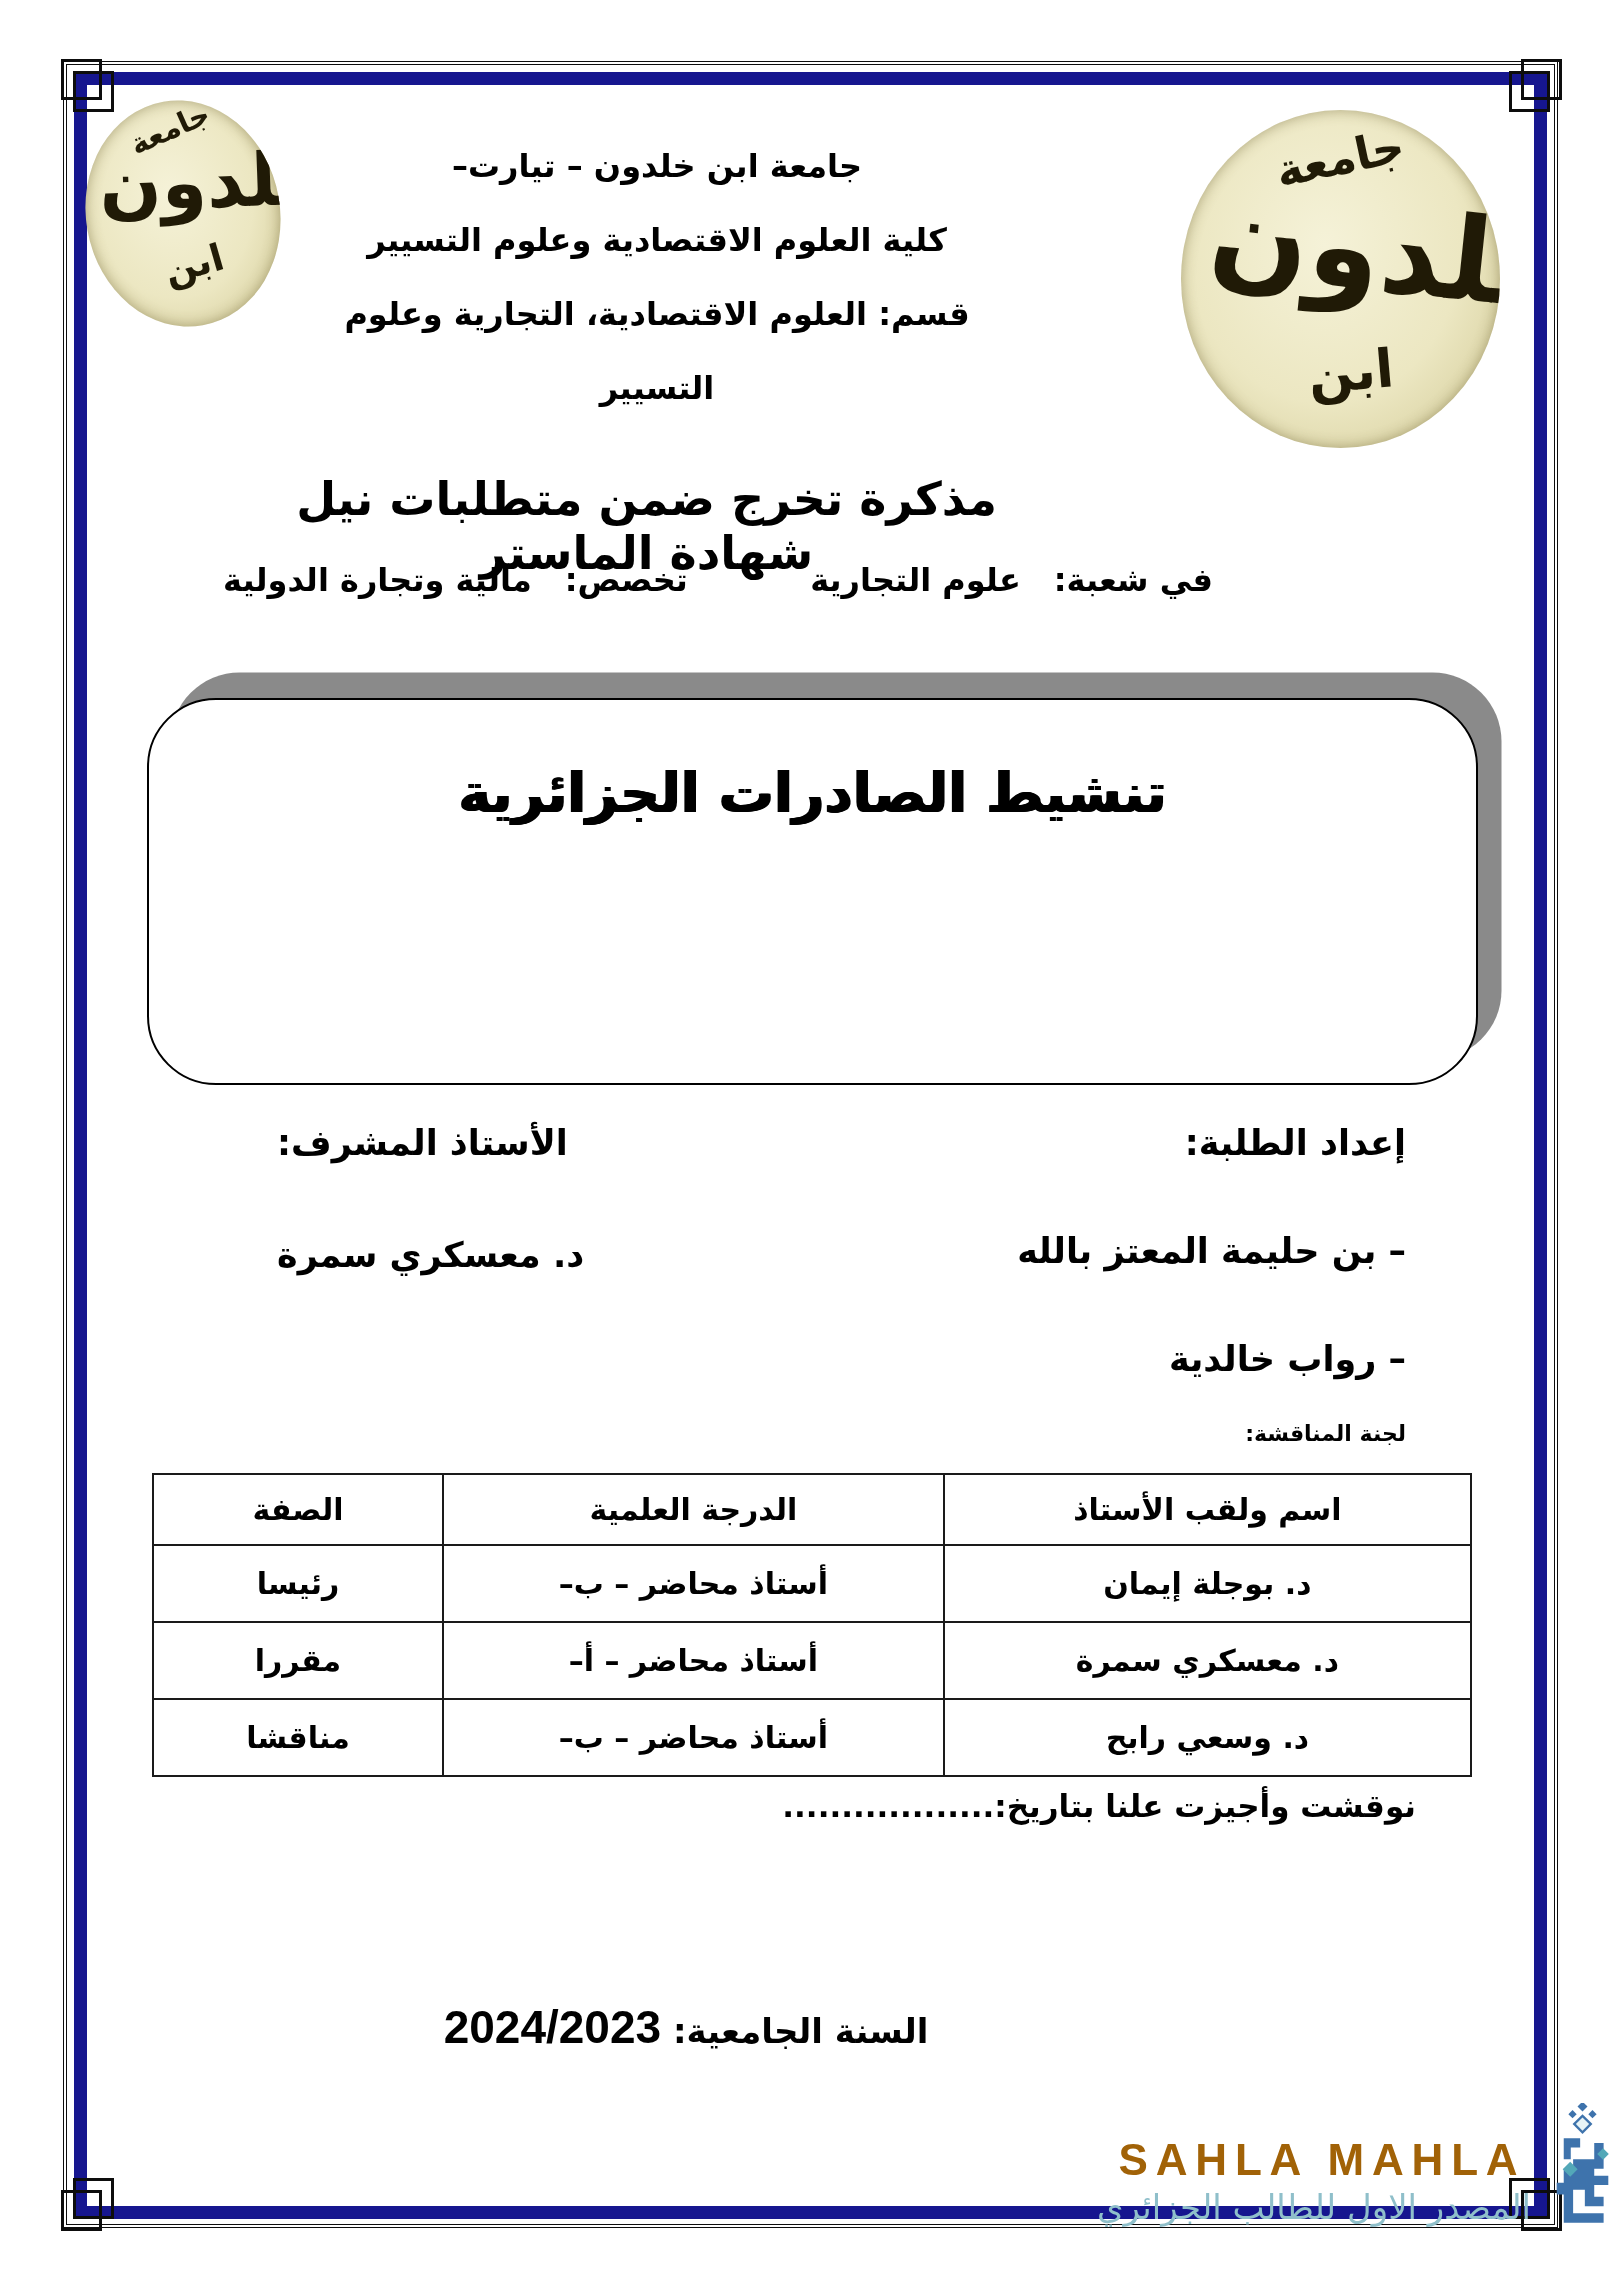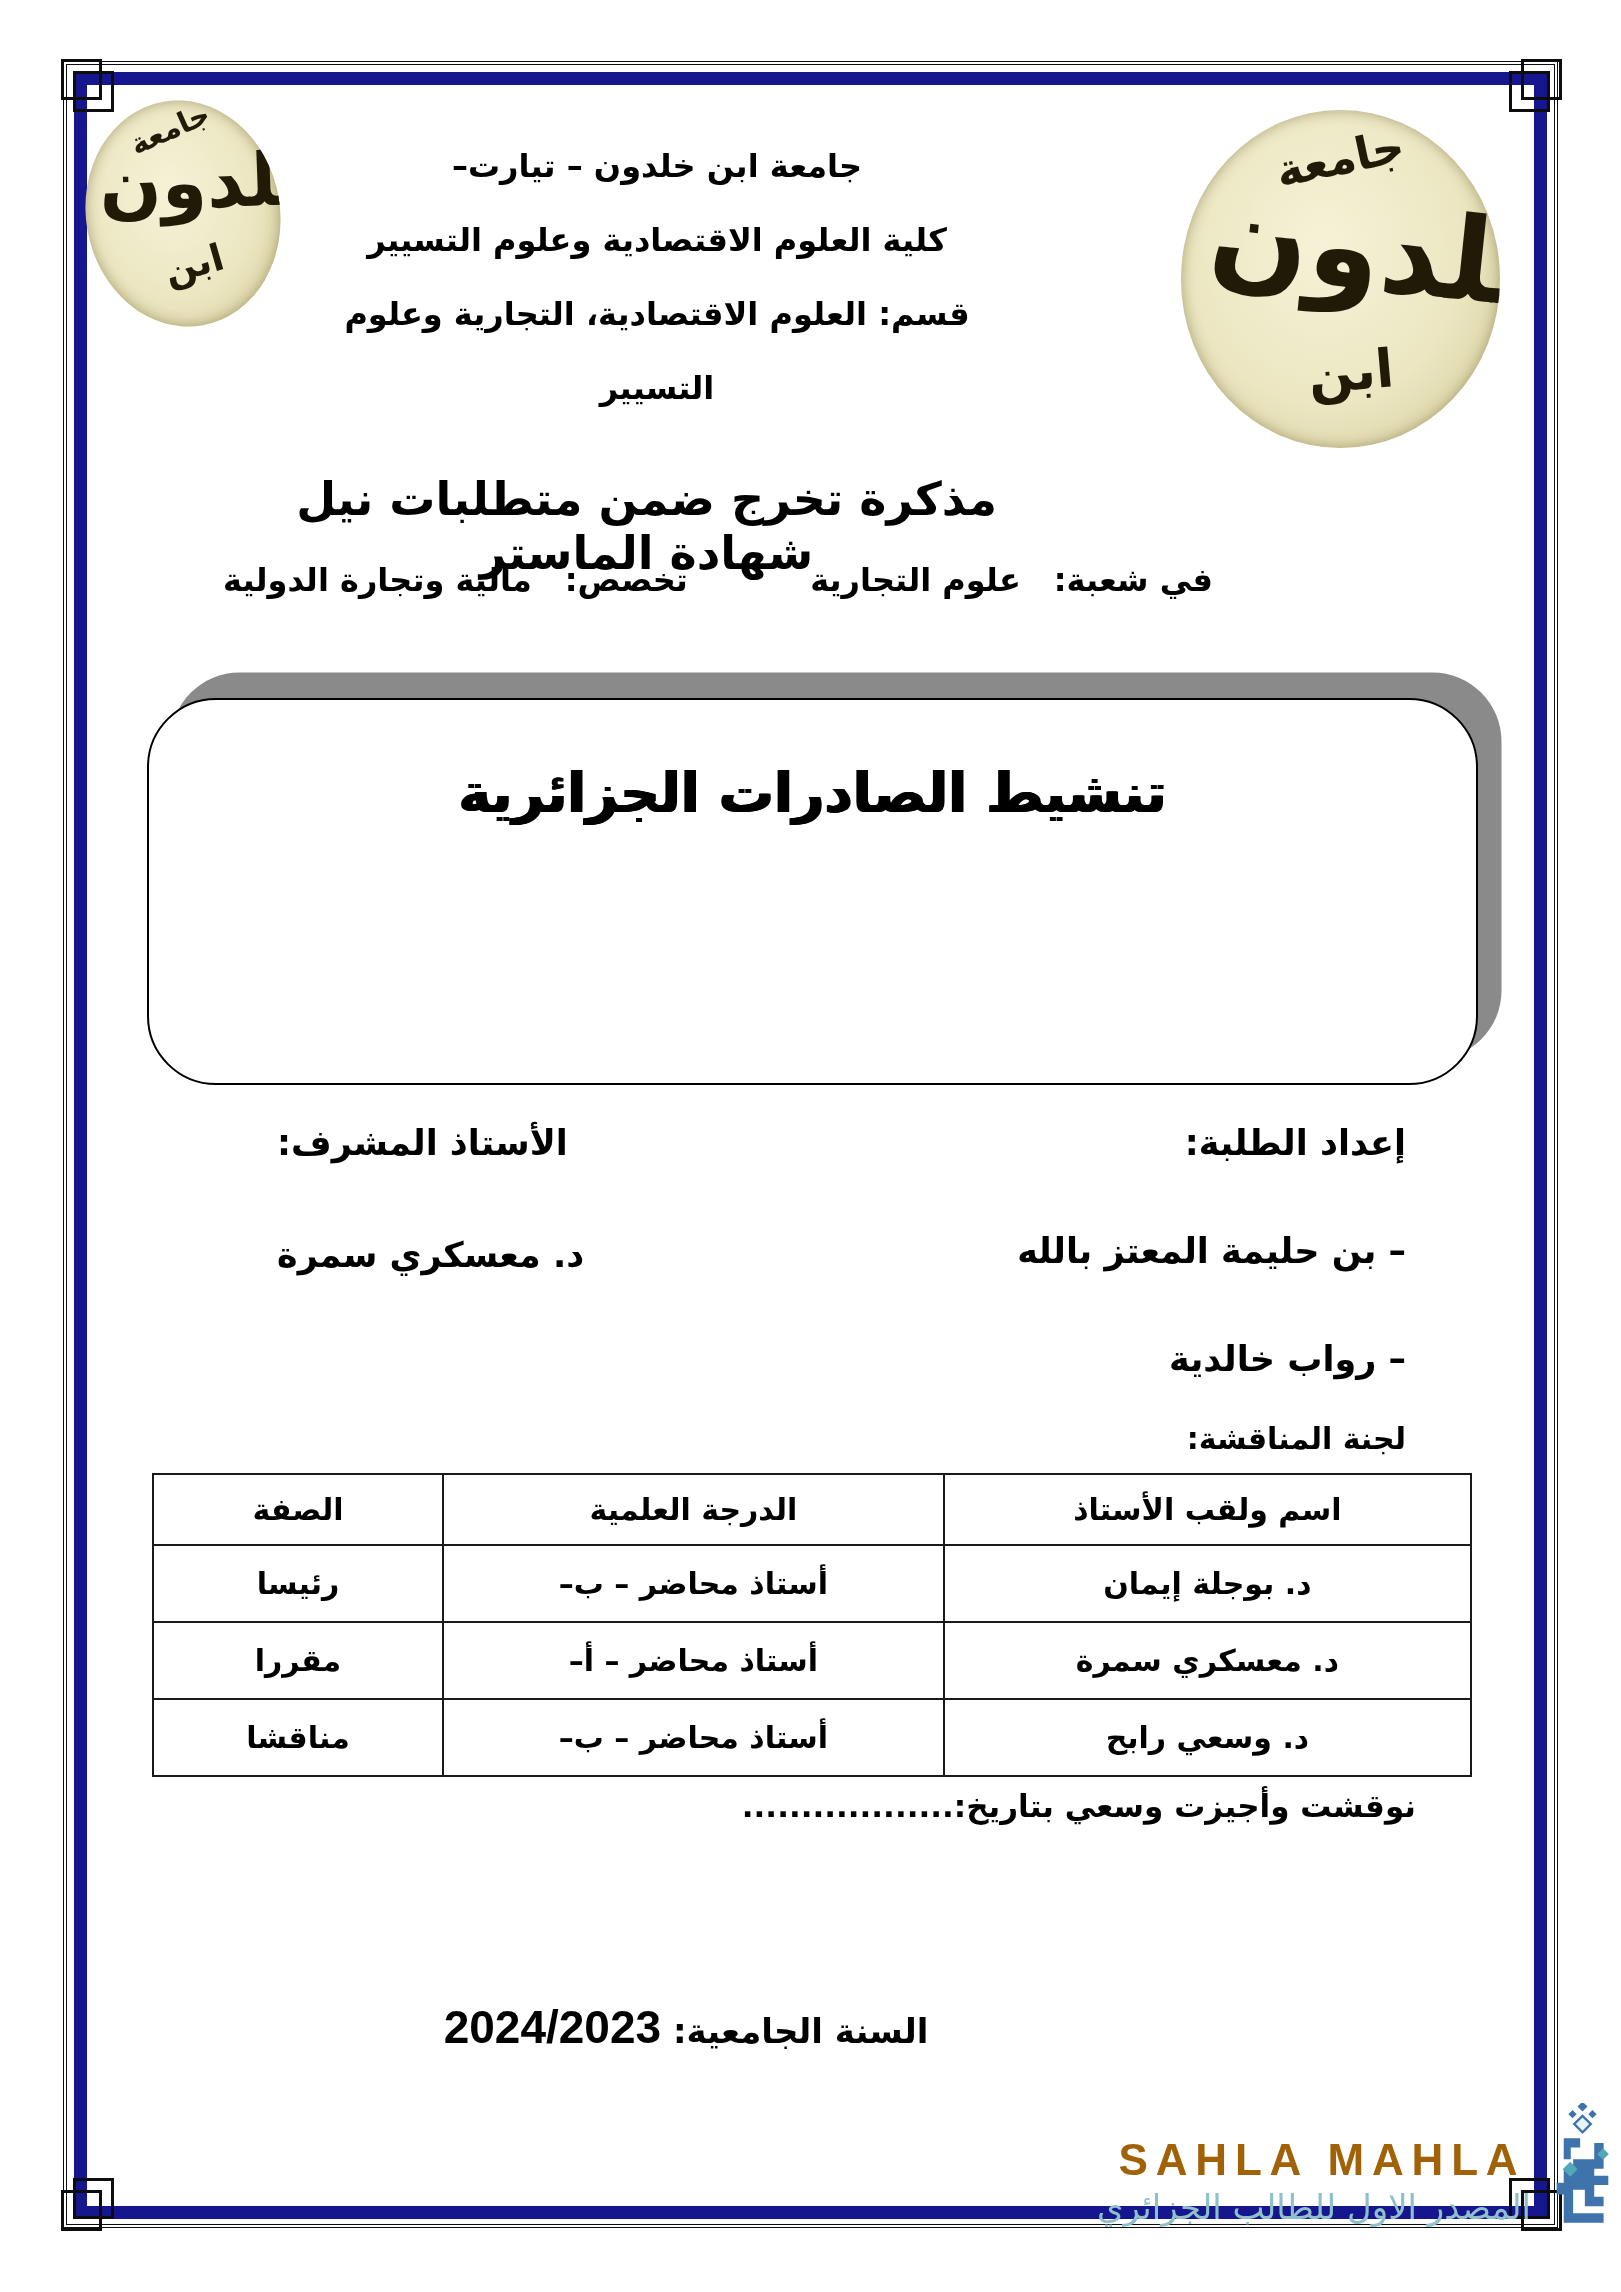--- a/index.html
+++ b/index.html
@@ -60,21 +60,21 @@
     position:absolute;inset:0;background:#ffffff;border:2.9px solid #000;
     border-radius:69px;display:flex;flex-direction:column;align-items:center;
     justify-content:flex-start;padding-top:61px;gap:51px;
   }
   .title-line{
     font-size:55px;font-weight:bold;white-space:nowrap;
     text-shadow:1px 0 0 #000, -1px 0 0 #000;
   }
   
   .lbl{position:absolute;font-weight:bold;font-size:35px;z-index:4;white-space:nowrap;}
-  .committee-lbl{font-size:30px;text-align:right;}
+  .committee-lbl{font-size:22px;text-align:right;}
   
   .jury-table{
     position:absolute;left:152px;top:1473px;width:1320px;z-index:4;
     border-collapse:collapse;table-layout:fixed;direction:rtl;
   }
   .jury-table td,.jury-table th{
     border:2px solid #1a1a1a;text-align:center;vertical-align:middle;
     font-weight:bold;font-size:30px;padding:0;
   }
   .jury-table th{height:69px;}
@@ -187,21 +187,21 @@
       <td>مقررا</td>
     </tr>
     <tr>
       <td>د. وسعي رابح</td>
       <td>أستاذ محاضر – ب–</td>
       <td>مناقشا</td>
     </tr>
   </tbody>
     </table>
 
-  <div class="defense-line">نوقشت وأجيزت وسعي بتاريخ:..................</div>
+  <div class="defense-line">نوقشت وأجيزت علنا بتاريخ:..................</div>
 
   <div class="year-line">
     <span>السنة الجامعية:</span>
     <span class="year-digits">2024/2023</span>
   </div>
 
   <div class="wm">
     <div class="wm-name">SAHLA MAHLA</div>
     <div class="wm-tagline">المصدر الاول للطالب الجزائري</div>
   </div>

